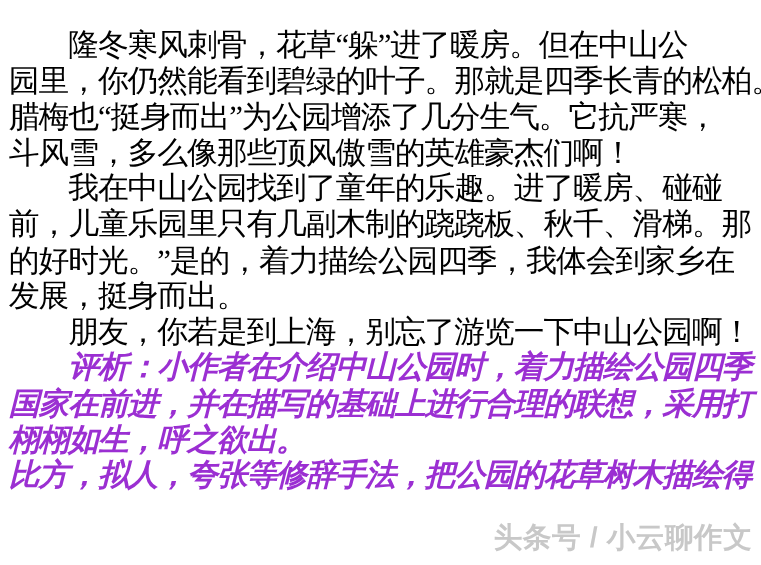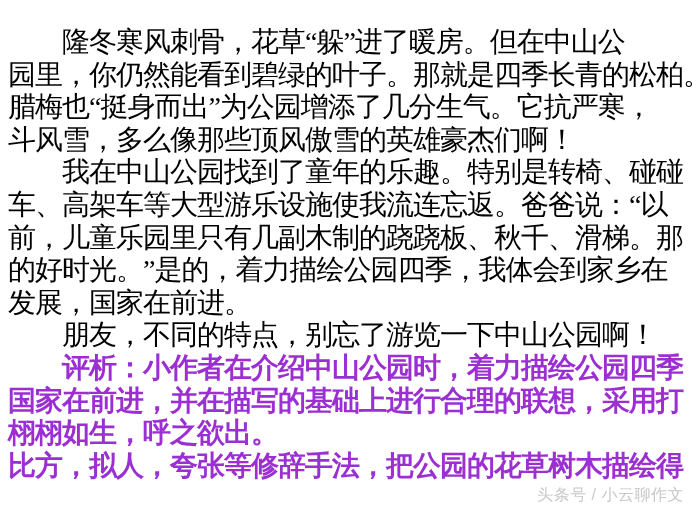--- a/index.html
+++ b/index.html
@@ -31,47 +31,47 @@
   .line {
     font-size: 28px;
     line-height: 32.6px;
     letter-spacing: -1px;
     white-space: nowrap;
     color: var(--body-text);
   }
   .line.commentary {
     color: var(--commentary-text);
     font-weight: bold;
+    font-style: italic;
   }
   .watermark {
     position: absolute;
     right: 8px;
     bottom: 8px;
-    font-size: 16px;
+    font-size: 26px;
     letter-spacing: 0.5px;
     color: var(--watermark-text);
     text-shadow: 1px 1px 0 #ffffff, 2px 2px 1px #ffffff;
     font-family: "Liberation Sans", "DejaVu Sans", sans-serif;
-    font-weight: normal;
+    font-weight: bold;
   }
 </style>
 </head>
 <body>
 
 <div class="page">
   <div class="text-block">
       <div class="line body">　　隆冬寒风刺骨，花草“躲”进了暖房。但在中山公</div>
       <div class="line body">园里，你仍然能看到碧绿的叶子。那就是四季长青的松柏。</div>
       <div class="line body">腊梅也“挺身而出”为公园增添了几分生气。它抗严寒，</div>
       <div class="line body">斗风雪，多么像那些顶风傲雪的英雄豪杰们啊！</div>
-      <div class="line body">　　我在中山公园找到了童年的乐趣。特别是转椅、碰碰</div>
-      <div class="line body">车、高架车等大型游乐设施使我流连忘返。爸爸说：“以</div>
+      <div class="line body">　　我在中山公园找到了童年的乐趣。进了暖房、碰碰</div>
       <div class="line body">前，儿童乐园里只有几副木制的跷跷板、秋千、滑梯。那</div>
       <div class="line body">的好时光。”是的，着力描绘公园四季，我体会到家乡在</div>
-      <div class="line body">发展，国家在前进。</div>
-      <div class="line body">　　朋友，不同的特点，别忘了游览一下中山公园啊！</div>
+      <div class="line body">发展，挺身而出。</div>
+      <div class="line body">　　朋友，你若是到上海，别忘了游览一下中山公园啊！</div>
       <div class="line commentary">　　评析：小作者在介绍中山公园时，着力描绘公园四季</div>
       <div class="line commentary">国家在前进，并在描写的基础上进行合理的联想，采用打</div>
       <div class="line commentary">栩栩如生，呼之欲出。</div>
       <div class="line commentary">比方，拟人，夸张等修辞手法，把公园的花草树木描绘得</div>
     </div>
   <div class="watermark">头条号 / 小云聊作文</div>
 </div>
 
 </body></html>

